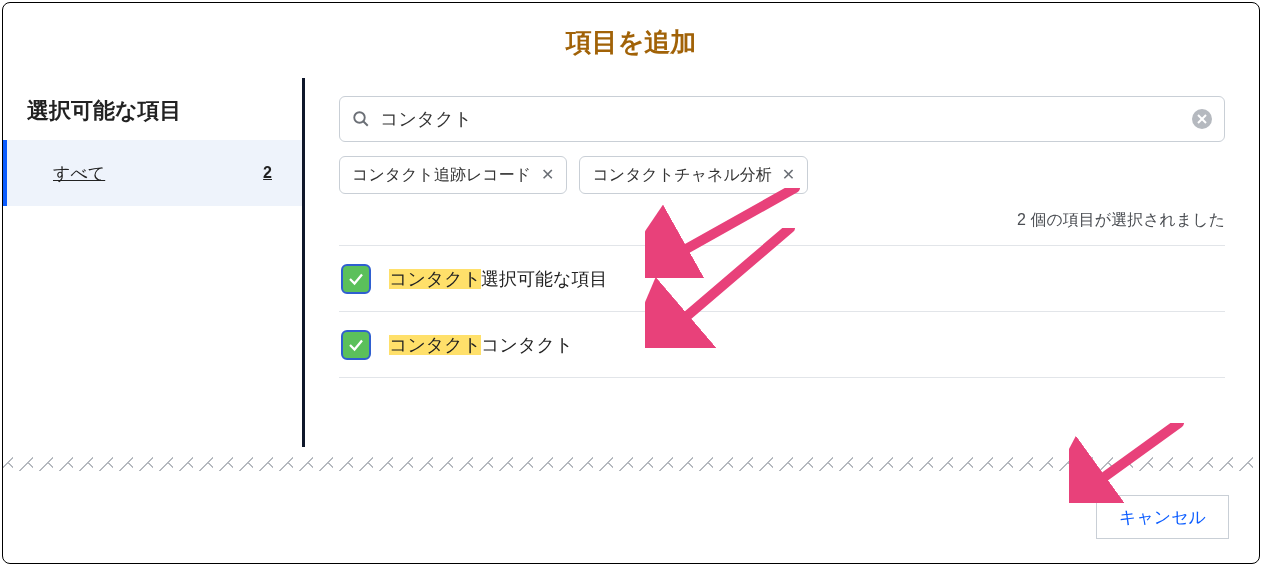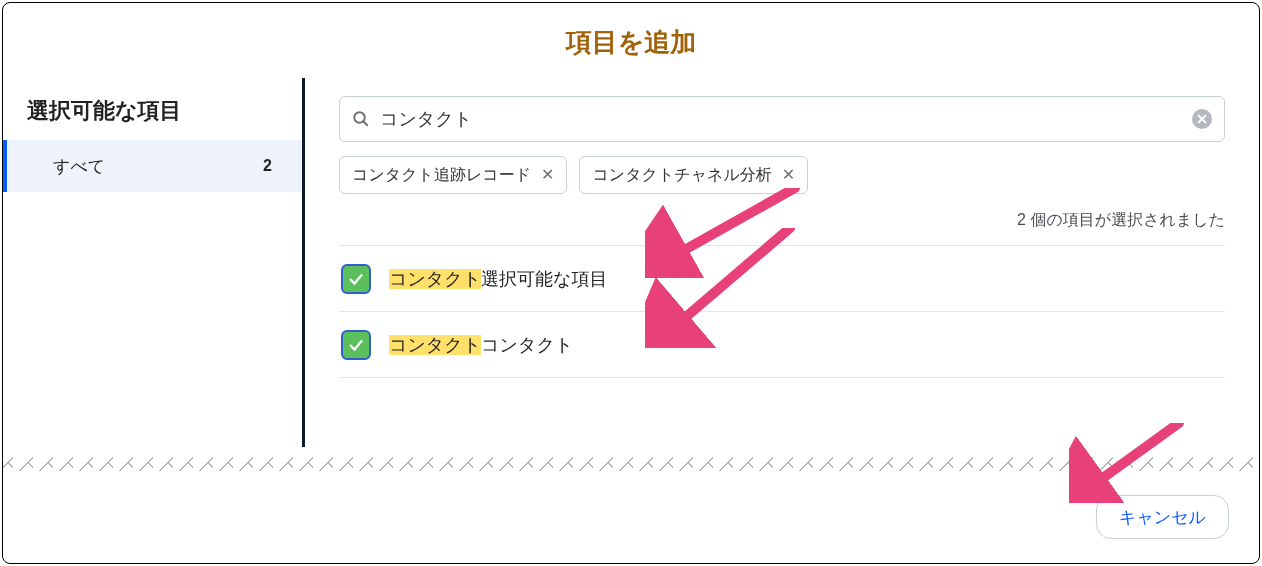--- a/index.html
+++ b/index.html
@@ -39,27 +39,28 @@
   .sidebar-title {
     font-size: 22px;
     font-weight: 700;
     color: #222;
     padding: 18px 24px 14px 24px;
   }
   .sidebar-item {
     display: flex;
     align-items: center;
     justify-content: space-between;
-    height: 52px;
+    height: 66px;
     padding: 0 30px 0 46px;
     background: #eef3fb;
     border-left: 4px solid #0b5cff;
     font-size: 17px;
     color: #222;
     cursor: pointer;
+    text-decoration: underline;
   }
   .sidebar-item .count {
     font-weight: 700;
     font-size: 16px;
   }
   .main {
     flex: 1 1 auto;
     padding: 18px 34px 0 34px;
     position: relative;
   }
@@ -169,21 +170,21 @@
     background-position: 10px 0, 0 0;
   }
   .footer {
     display: flex;
     justify-content: flex-end;
     gap: 16px;
     padding: 24px 30px 24px 0;
   }
   .btn {
     height: 44px;
-    border-radius: 15px;
+    border-radius: 0;
     font-size: 17px;
     padding: 0 22px;
     cursor: pointer;
     border: 1px solid transparent;
     display: inline-flex;
     align-items: center;
   }
   .btn-secondary {
     border-color: #c9cfd6;
     color: #0b5cff;

